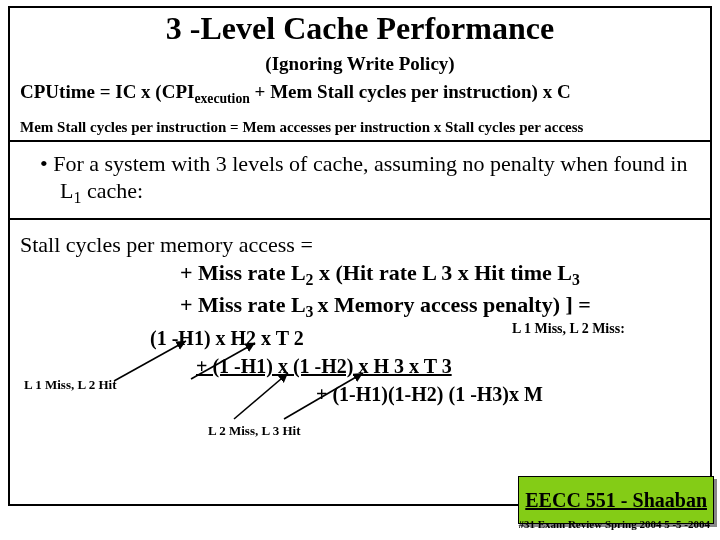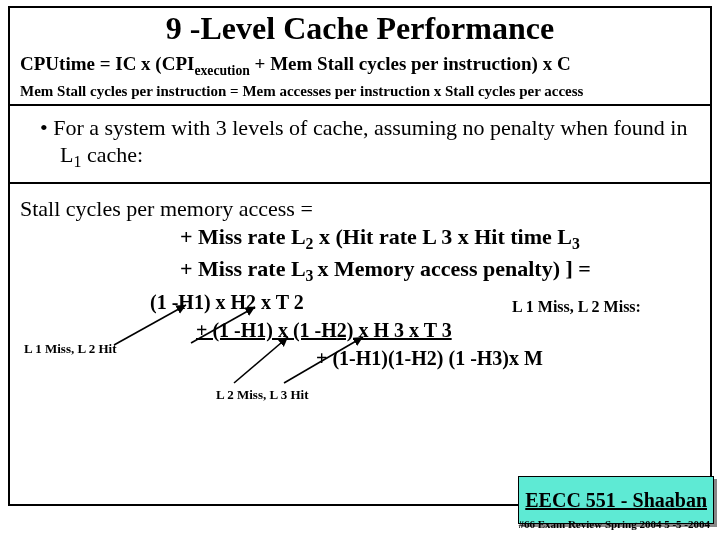--- a/index.html
+++ b/index.html
@@ -1,45 +1,46 @@
 <!DOCTYPE html>
 <html><head>
 <meta charset="utf-8">
 <style>
   * { box-sizing: border-box; margin: 0; padding: 0; }
   body { width: 720px; height: 540px; background: #fff; font-family: "Times New Roman", serif; position: relative; }
   .frame { position: absolute; left: 8px; top: 6px; width: 704px; height: 500px; border: 2.5px solid #000; padding: 4px 10px 6px 10px; }
   .title { font-size: 32px; font-weight: bold; text-align: center; margin-top: -2px; }
   .subtitle { font-size: 19px; font-weight: bold; text-align: center; margin-top: 6px; }
   .eq1 { font-size: 19px; font-weight: bold; margin-top: 6px; }
-  .eq2 { font-size: 15px; font-weight: bold; margin-top: 4px; }
+  .eq2 { font-size: 15px; font-weight: bold; margin-top: 12px; }
   .hr1 { border: none; border-top: 2px solid #000; margin: 4px -10px 8px -10px; }
   .bullet { font-size: 22px; font-weight: normal; padding-left: 40px; text-indent: -20px; line-height: 1.25; }
   .hr2 { border: none; border-top: 2px solid #000; margin: 10px -10px 8px -10px; }
   .stall-head { font-size: 22px; font-weight: normal; margin-top: 12px; }
   .stall-line { font-size: 22px; font-weight: bold; margin-top: 2px; }
   .stall-l2 { padding-left: 36px; }
   .stall-l3 { padding-left: 160px; }
   .stall-l4 { padding-left: 160px; }
   .exp { position: relative; height: 130px; margin-top: 6px; }
   .exp .line { font-size: 20px; font-weight: bold; position: absolute; white-space: nowrap; }
-  .exp .miss-note { font-size: 16px; font-weight: bold; position: absolute; line-height: 1.2; margin-top: 12px; }
+  .exp .miss-note { font-size: 14px; font-weight: bold; position: absolute; line-height: 1.2; }
   .arrow-svg { position: absolute; }
   .hitlabel { font-size: 13px; font-weight: bold; position: absolute; white-space: nowrap; }
   .footer-box { position: absolute; right: 6px; bottom: 28px; }
-  .eecc { font-size: 20px; font-weight: bold; text-decoration: underline; border: 1.5px solid #000; background: #5eead4; padding: 12px 6px; box-shadow: 3px 3px 0 #888; }
+  .eecc { font-size: 20px; font-weight: bold; text-decoration: underline; border: 1.5px solid #000; background: #84cc16; padding: 12px 6px; box-shadow: 3px 3px 0 #888; }
   .review { position: absolute; right: 10px; bottom: 10px; font-size: 11px; font-weight: bold; }
   sub { font-size: 0.72em; vertical-align: sub; }
 </style>
 </head>
 <body>
 
 <div class="frame">
 
-  <div class="title">9 -Level Cache Performance</div>
+  <div class="title">3 -Level Cache Performance</div>
+  <div class="subtitle">(Ignoring Write Policy)</div>
 
   <div class="eq1">CPUtime  =  IC x   (CPI<sub>execution</sub>  +  Mem Stall  cycles per instruction)    x   C</div>
   <div class="eq2">Mem Stall cycles per instruction =   Mem accesses per instruction  x  Stall cycles per access</div>
 
   <hr class="hr1">
 
   <div class="bullet">• <span>For a system with 3 levels of cache, assuming no penalty when found in L<sub>1</sub> cache:</span></div>
 
   <hr class="hr2">
 
@@ -83,21 +84,21 @@
     </svg>
     <svg class="arrow-svg" style="left:258px; top:42px;" width="100" height="55">
       <defs>
           <marker id="ah4" markerWidth="8" markerHeight="8" refX="6" refY="3" orient="auto">
             <path d="M0,0 L6,3 L0,6 Z" fill="#000"></path>
           </marker>
         </defs>
       <line x1="6" y1="50" x2="85" y2="4" stroke="#000" stroke-width="1.6" marker-end="url(#ah4)"></line>
     </svg>
 
-    <div class="hitlabel" style="left:188px; top:96px;margin-left:8px;">L 2 Miss,  L 3  Hit</div>
+    <div class="hitlabel" style="left:188px; top:96px;">L 2 Miss,  L 3  Hit</div>
   </div>
 
 </div>
 
 <div class="footer-box">
   <span class="eecc">EECC 551 - Shaaban</span>
 </div>
-<div class="review">#66   Exam Review  Spring 2004  5 -5 -2004</div>
+<div class="review">#31   Exam Review  Spring 2004  5 -5 -2004</div>
 
 </body></html>

